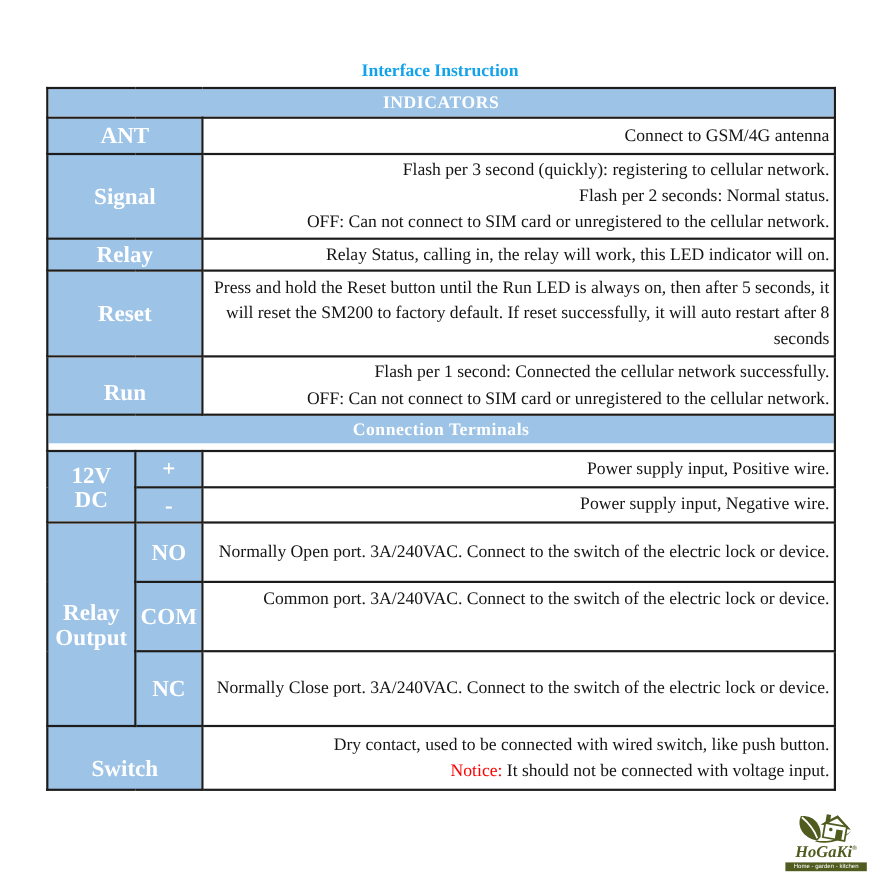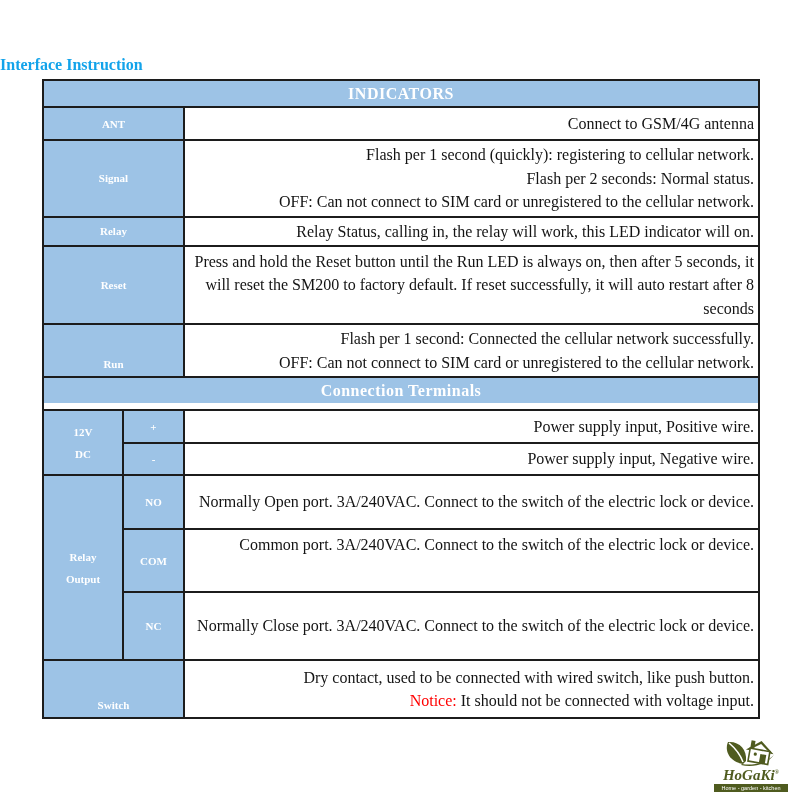--- a/index.html
+++ b/index.html
@@ -2,40 +2,40 @@
 <html><head>
 <meta charset="utf-8">
 <style>
   html,body{margin:0;padding:0;}
   body{
     width:800px;height:800px;background:#ffffff;position:relative;
     font-family:"Liberation Serif","DejaVu Serif",serif;
     -webkit-font-smoothing:antialiased;
   }
   .page-title{
-    position:absolute;top:56px;left:0;width:800px;
+    position:absolute;top:56px;left:0;width:800px;text-align:center;
     font-size:16px;font-weight:bold;color:#12a3ea;
   }
   table.spec{
     position:absolute;left:42px;top:79px;width:716px;
     border-collapse:collapse;table-layout:fixed;
   }
   table.spec td{
     border:2px solid #1c1c1c;overflow:hidden;
   }
   
   td.hdr-cell{padding:0;background:#ffffff;vertical-align:top;}
   .hdr-band{
     height:25px;background:#9dc3e6;color:#ffffff;
     display:flex;align-items:center;justify-content:center;
     font-size:16px;font-weight:bold;letter-spacing:0.5px;
   }
   
   td.label{
-    background:#9dc3e6;color:#ffffff;font-weight:bold;font-size:11px;
+    background:#9dc3e6;color:#ffffff;font-weight:bold;font-size:21px;
     text-align:center;vertical-align:middle;padding:0 2px;
   }
   td.label.vlow{vertical-align:bottom;padding-bottom:6px;}
   .group-label{white-space:pre-line;line-height:22px;}
   
   td.body{
     background:#ffffff;color:#141414;font-size:16px;line-height:23.5px;
     vertical-align:middle;padding:2px 4px 2px 8px;text-align:right;
   }
   td.body.vtop{vertical-align:top;padding-top:3px;}
@@ -78,21 +78,21 @@
   <tr style="height:33px">
     <td colspan="2" class="label">ANT</td>
     <td class="body">
       <div>Connect to GSM/4G antenna</div>
     </td>
   </tr>
 
   <tr style="height:73px">
     <td colspan="2" class="label">Signal</td>
     <td class="body">
-      <div>Flash per 1 second (quickly): registering to cellular network.</div>
+      <div>Flash per 3 second (quickly): registering to cellular network.</div>
       <div>Flash per 2 seconds: Normal status.</div>
       <div>OFF: Can not connect to SIM card or unregistered to the cellular network.</div>
     </td>
   </tr>
 
   <tr style="height:29px">
     <td colspan="2" class="label">Relay</td>
     <td class="body">
       <div>Relay Status, calling in, the relay will work, this LED indicator will on.</div>
     </td>

